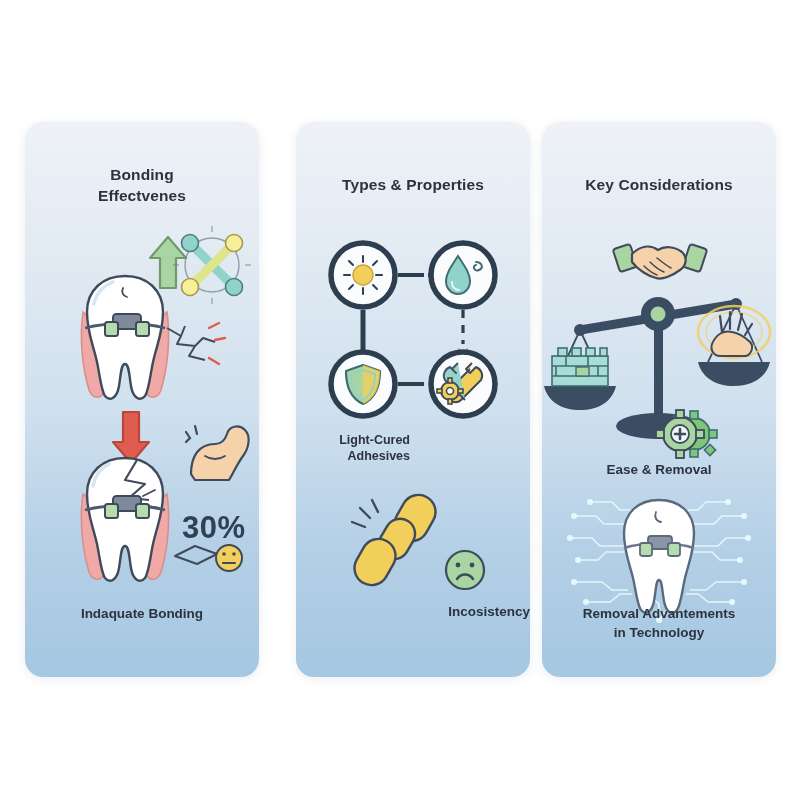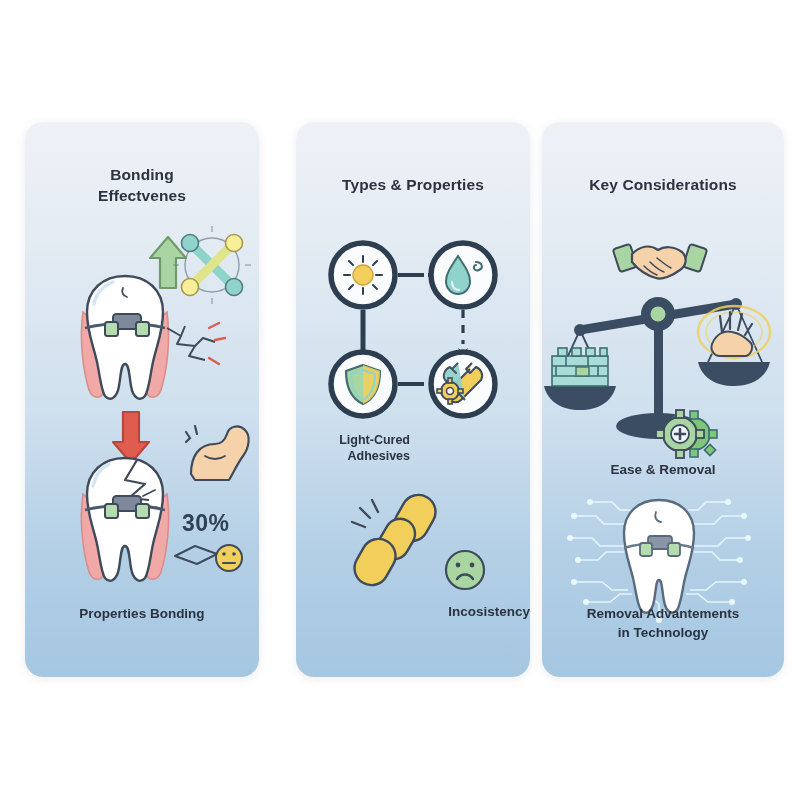--- a/index.html
+++ b/index.html
@@ -13,41 +13,41 @@
   .panel{
     position:absolute;
     top:122px;height:555px;
     border-radius:18px;
     background:linear-gradient(180deg,#eef2f7 0%, #e3ebf3 22%, #cfe0ee 52%, #b3cfe6 78%, #a5c7e1 100%);
     box-shadow:0 2px 10px rgba(90,110,130,.12);
     overflow:hidden;
   }
   .p1{left:25px;width:234px;}
   .p2{left:284px;width:234px;margin-left:12px;}
-  .p3{left:542px;width:234px;padding-left:8px;}
+  .p3{left:542px;width:234px;}
 
   .panel-title{
     position:absolute;left:0;right:0;top:42px;
     text-align:center;
     font-size:15.5px;font-weight:700;color:#2b3340;
     line-height:1.38;letter-spacing:.1px;
   }
   .caption{
     position:absolute;left:0;right:0;
     text-align:center;
     font-size:13.5px;font-weight:700;color:#2b3340;
     line-height:1.42;
   }
   .dual-label{
     position:absolute;
     text-align:right;font-size:12.5px;font-weight:700;color:#2b3340;
     line-height:1.3;
   }
   .pct{
-    position:absolute;font-size:23px;font-weight:600;color:#2f4154;
+    position:absolute;font-size:31px;font-weight:600;color:#2f4154;
     letter-spacing:.5px;
   }
   svg{display:block;overflow:visible;}
   .abs{position:absolute;}
 </style>
 </head>
 <body>
 
 <div class="stage">
 
@@ -151,21 +151,21 @@
     <div class="abs" style="left:148px;top:420px;">
       <svg width="72" height="40" viewBox="0 0 72 40">
         <path d="M2 14 L22 4 L44 12 L24 22 Z" fill="none" stroke="#3f4a5a" stroke-width="2" stroke-linejoin="round"></path>
         <circle cx="56" cy="16" r="13" fill="#f2cf5b" stroke="#3f4a5a" stroke-width="2"></circle>
         <circle cx="51" cy="12" r="1.8" fill="#3f4a5a"></circle>
           <circle cx="61" cy="12" r="1.8" fill="#3f4a5a"></circle>
         <line x1="50" y1="21" x2="62" y2="21" stroke="#3f4a5a" stroke-width="2" stroke-linecap="round"></line>
       </svg>
     </div>
 
-    <div class="caption" style="top:482px;">Properties Bonding</div>
+    <div class="caption" style="top:482px;">Indaquate Bonding</div>
   </div>
 
   <div class="panel p2">
 
     <div class="panel-title" style="top:52px;">Types &amp; Properties</div>
 
     <div class="abs" style="left:0;top:110px;">
       <svg width="234" height="190" viewBox="0 0 234 190">
         <line x1="102" y1="43" x2="128" y2="43" stroke="#2c3e50" stroke-width="4"></line>
         <path d="M128 43 l12 0 l-4 -5 l10 5 l-10 5 l4 -5 z" fill="#2c3e50"></path>

